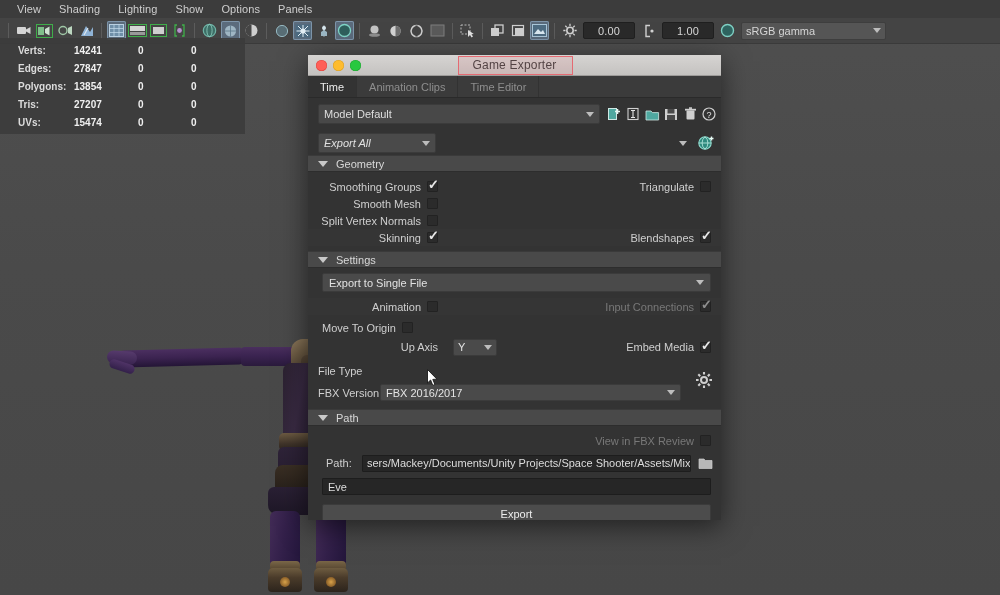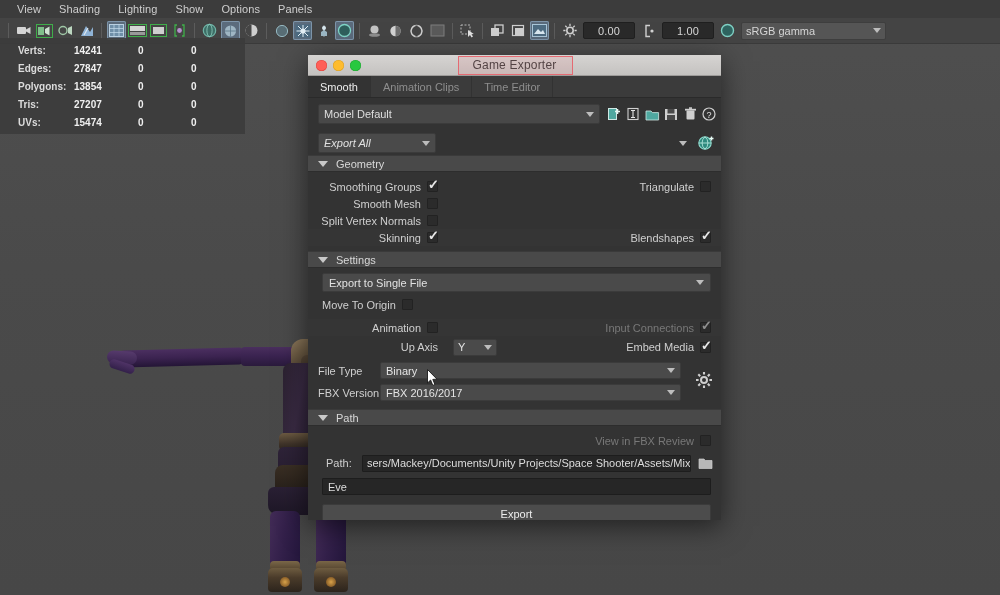--- a/index.html
+++ b/index.html
@@ -572,21 +572,21 @@
       <div class="traffic">
         <span class="tl red"></span>
         <span class="tl yellow"></span>
         <span class="tl green"></span>
       </div>
       <div class="title-text">Game Exporter</div>
       <div class="title-hl"></div>
     </div>
 
     <div class="tabs">
-      <div class="tab active">Smooth</div>
+      <div class="tab active">Time</div>
       <div class="tab">Animation Clips</div>
       <div class="tab">Time Editor</div>
     </div>
 
     <div class="dlg-body">
 
       <div class="preset-row">
         <div class="preset-combo">
           <span class="lbl">Model Default</span>
           <span class="caret-dn"></span>
@@ -694,58 +694,54 @@
       <div class="section-hd" style="margin-top:5px;">
         <span class="tri"></span>
         <span>Settings</span>
       </div>
 
       <div class="wide-combo">
         <span class="lbl">Export to Single File</span>
         <span class="caret-dn"></span>
       </div>
 
-      <div class="opt-row" style="margin-top:4px;padding-left:14px;">
-        <span class="opt-lbl">Move To Origin</span>
-        <span class="cb" style="margin-left:6px;"></span>
-      </div>
-
       <div class="opt-row alt" style="margin-top:6px;">
         <div class="opt-left">
           <span class="opt-lbl">Animation</span>
           <span class="cb"></span>
         </div>
         <div class="opt-right">
           <span class="opt-lbl dim">Input Connections</span>
           <span class="cb on dim"></span>
         </div>
       </div>
 
+      <div class="opt-row" style="margin-top:4px;padding-left:14px;">
+        <span class="opt-lbl">Move To Origin</span>
+        <span class="cb" style="margin-left:6px;"></span>
+      </div>
+
       <div class="opt-row" style="height:22px;gap:9px;">
         <div class="opt-left">
           <span class="opt-lbl">Up Axis</span>
         </div>
         <div class="sm-combo" style="margin-left:6px;">
           <span class="lbl">Y</span>
           <span class="caret-dn"></span>
         </div>
         <div class="opt-right">
           <span class="opt-lbl">Embed Media</span>
           <span class="cb on"></span>
         </div>
       </div>
 
       <div style="display:flex;align-items:center;">
         <div style="flex:1;">
           <div class="ft-row">
             <span class="ft-lbl">File Type</span>
-            <div class="ft-combo">
-              <span class="lbl">Binary</span>
-              <span class="caret-dn"></span>
-            </div>
           </div>
           <div class="ft-row">
             <span class="ft-lbl">FBX Version</span>
             <div class="ft-combo">
               <span class="lbl">FBX 2016/2017</span>
               <span class="caret-dn"></span>
             </div>
           </div>
         </div>
         <div class="gear" style="margin-right:6px;">

